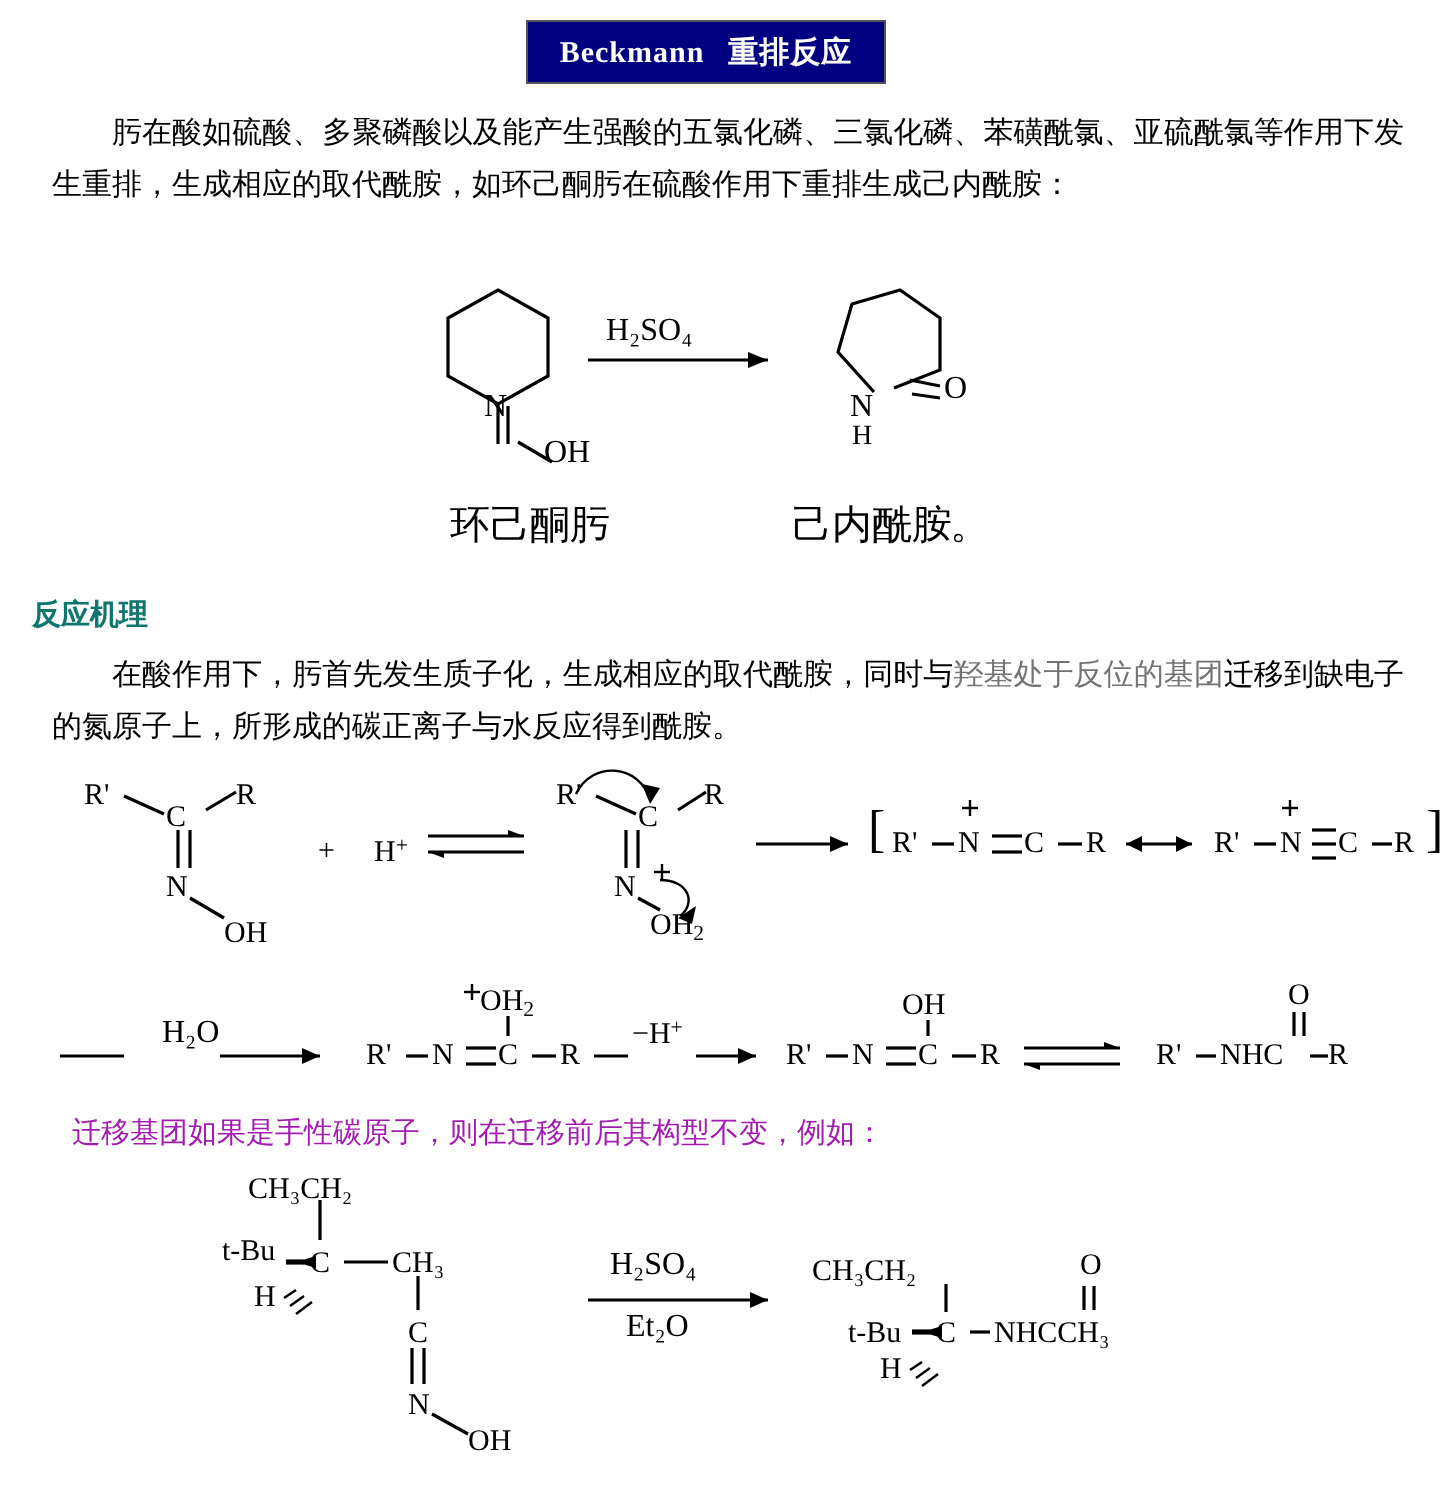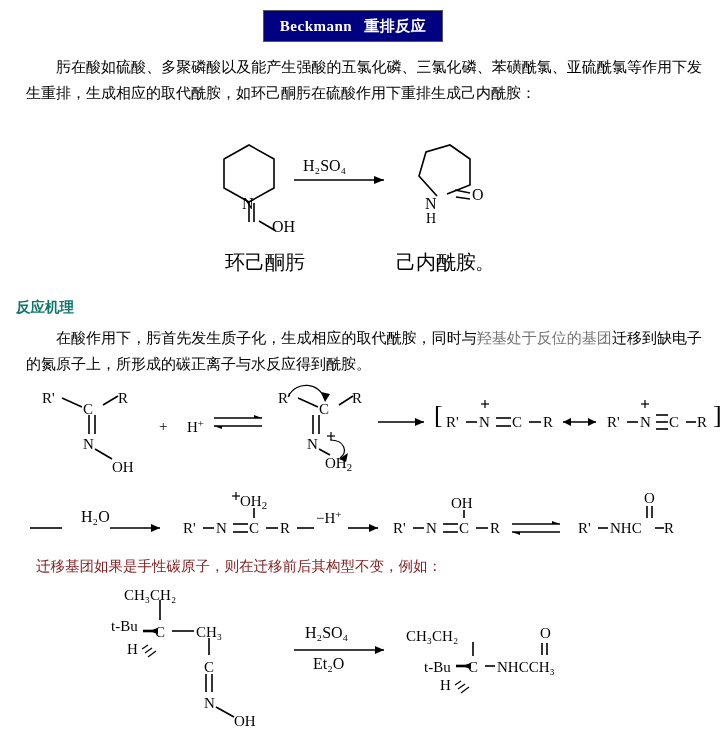--- a/index.html
+++ b/index.html
@@ -65,21 +65,21 @@
     font-family: "DejaVu Sans", sans-serif;
     font-size: 14.5px;
     font-weight: bold;
     color: #0f766e;
   }
   .red { color: #737373; }
   .blue-note {
     position: absolute;
     font-family: "DejaVu Sans", sans-serif;
     font-size: 14.5px;
-    color: #7f1d1d;
+    color: #a21caf;
   }
 
   
   .lbl {
     position: absolute;
     font-family: "Liberation Serif", serif;
     font-size: 15px;
     white-space: nowrap;
   }
   .lbl.cnlbl {

